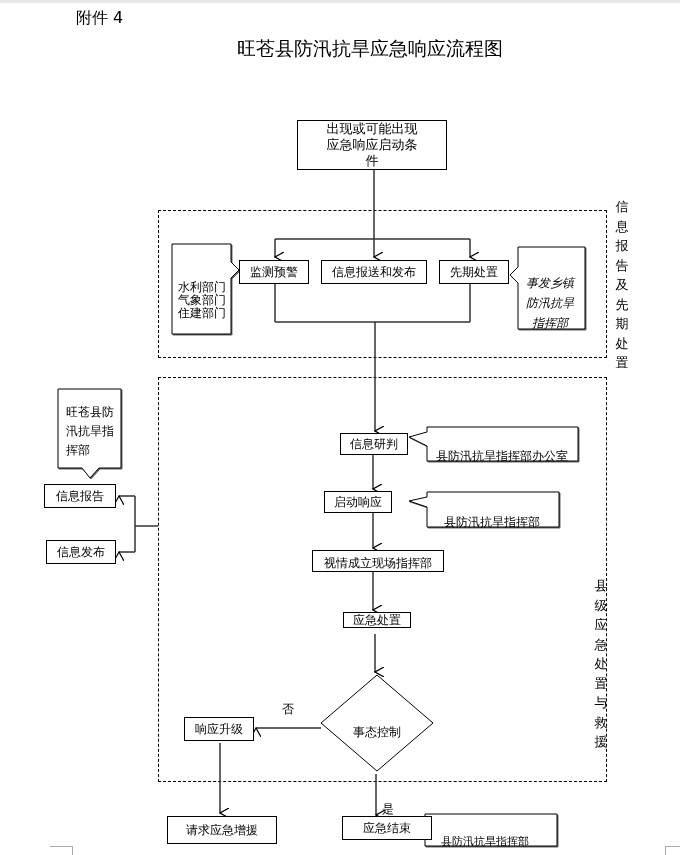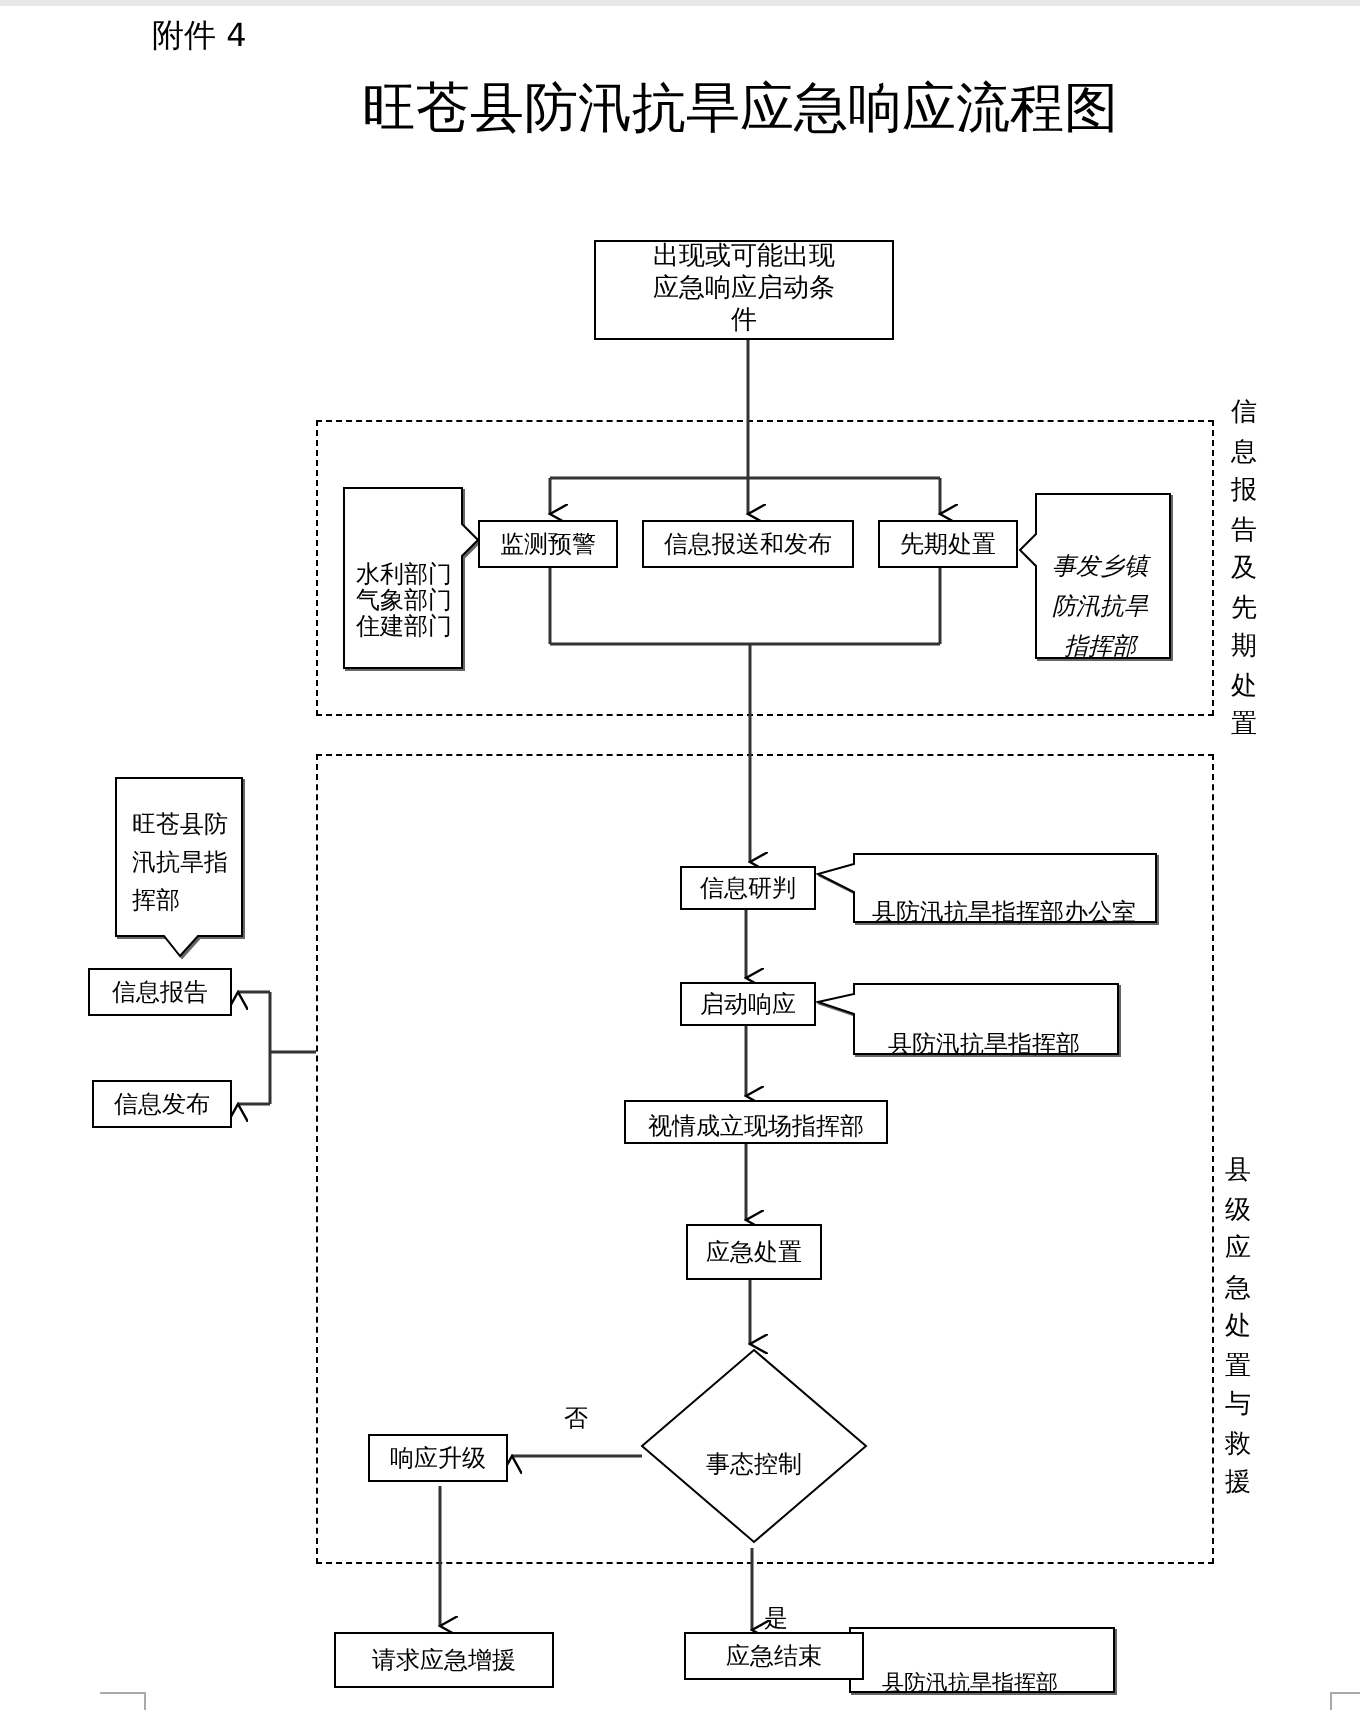--- a/index.html
+++ b/index.html
@@ -1,37 +1,37 @@
 <!DOCTYPE html>
 <html><head>
 <meta charset="utf-8">
 <style>
   html,body{margin:0;padding:0;background:#fff;}
   body{width:680px;height:855px;position:relative;overflow:hidden;font-family:"DejaVu Sans","Liberation Sans",sans-serif;color:#000;}
   .topbar{position:absolute;left:0;top:0;width:680px;height:3px;background:#e8e8e8;}
   .attach{position:absolute;left:76px;top:8px;font-size:16px;}
-  .title{position:absolute;left:0;top:36px;width:680px;text-align:center;font-size:27px;letter-spacing:0;padding-left:60px;box-sizing:border-box;}
+  .title{position:absolute;left:0;top:36px;width:680px;text-align:center;font-size:19px;letter-spacing:0;padding-left:60px;box-sizing:border-box;}
   .box{position:absolute;border:1px solid #000;background:#fff;display:flex;align-items:center;justify-content:center;text-align:center;font-size:12px;line-height:1.25;box-sizing:border-box;}
   .region{position:absolute;border:1px dashed #000;box-sizing:border-box;}
   .vlabel{position:absolute;font-size:13px;width:16px;line-height:19.5px;text-align:center;word-break:break-all;}
   svg.lines{position:absolute;left:0;top:0;width:680px;height:855px;pointer-events:none;}
   .plain{position:absolute;font-size:12px;margin-top:11px;}
   .corner{position:absolute;border-color:#aaa;border-style:solid;width:22px;height:10px;}
 </style>
 </head>
 <body>
 
 <div class="topbar"></div>
 <div class="attach">附件 4</div>
 <div class="title">旺苍县防汛抗旱应急响应流程图</div>
 
 <div class="region" style="left:158px;top:210px;width:449px;height:148px;"></div>
 <div class="vlabel" style="left:614px;top:197px;">信息报告及先期处置</div>
 <div class="region" style="left:158px;top:377px;width:449px;height:405px;"></div>
-<div class="vlabel" style="left:611px;top:576px;">县级应急处置与救援</div>
+<div class="vlabel" style="left:593px;top:576px;">县级应急处置与救援</div>
 
 <svg class="lines" viewBox="0 0 680 855">
   <defs>
     <marker id="arr" markerWidth="10" markerHeight="10" refX="5" refY="9" orient="auto-start-reverse" markerUnits="userSpaceOnUse">
       <path d="M0,0 L5,9 L10,0" fill="none" stroke="#000" stroke-width="1.2"></path>
     </marker>
   </defs>
   <g stroke="#333" stroke-width="1.5" fill="none">
     <line x1="374" y1="170" x2="374" y2="239"></line>
     <line x1="275" y1="239" x2="470" y2="239"></line>
@@ -89,29 +89,29 @@
 </div>
 <div class="box" style="left:46px;top:540px;width:70px;height:24px;">
   <span>信息发布</span>
 </div>
 
 <div class="box" style="left:340px;top:433px;width:68px;height:22px;">
   <span>信息研判</span>
 </div>
 <div class="plain" style="left:436px;top:437px;">县防汛抗旱指挥部办公室</div>
 
-<div class="box" style="left:340px;top:491px;width:68px;height:22px;">
+<div class="box" style="left:324px;top:491px;width:68px;height:22px;">
   <span>启动响应</span>
 </div>
 <div class="plain" style="left:444px;top:503px;">县防汛抗旱指挥部</div>
 
 <div class="box" style="left:312px;top:550px;width:132px;height:22px;align-items:flex-end;">
   <span>视情成立现场指挥部</span>
 </div>
-<div class="box" style="left:343px;top:612px;width:68px;height:28px;">
+<div class="box" style="left:343px;top:612px;width:68px;height:16px;">
   <span>应急处置</span>
 </div>
 <div class="plain" style="left:353px;top:713px;">事态控制</div>
 <div class="plain" style="left:282px;top:690px;">否</div>
 
 <div class="box" style="left:184px;top:717px;width:70px;height:24px;">
   <span>响应升级</span>
 </div>
 <div class="plain" style="left:382px;top:790px;">是</div>
 

